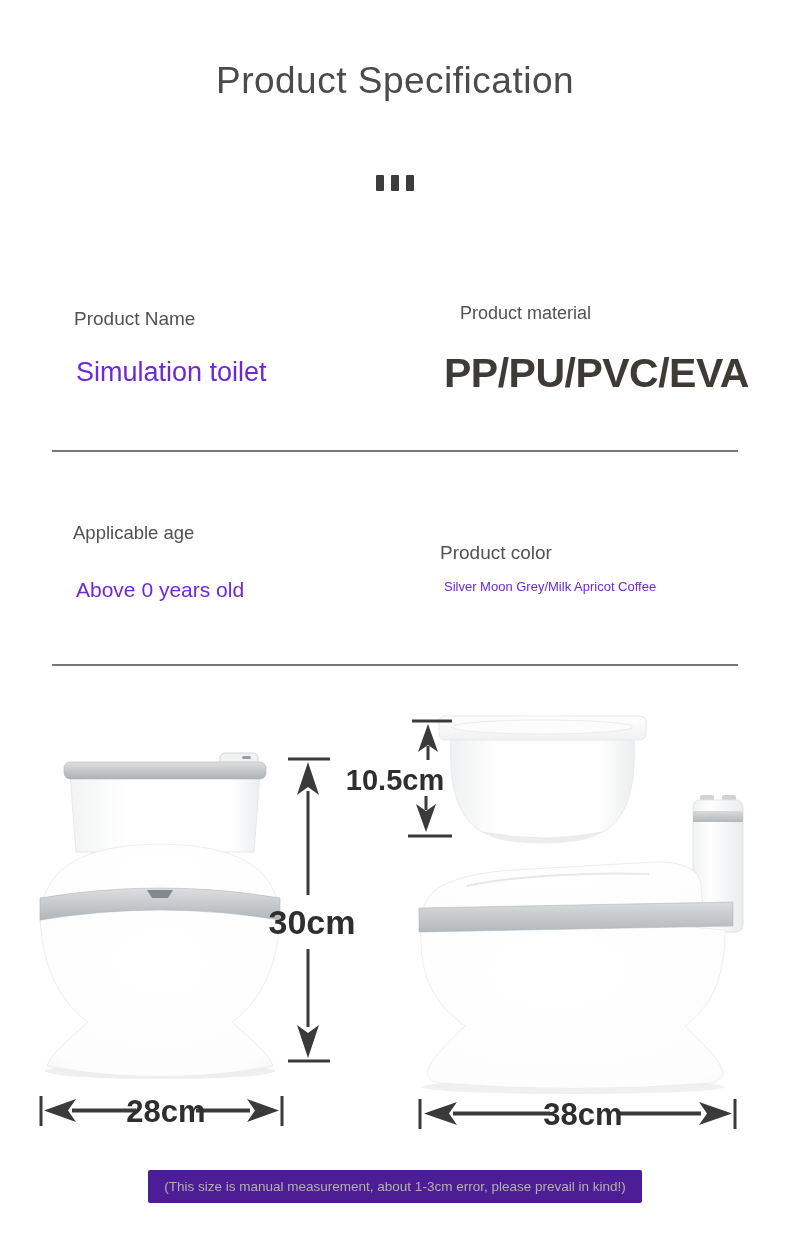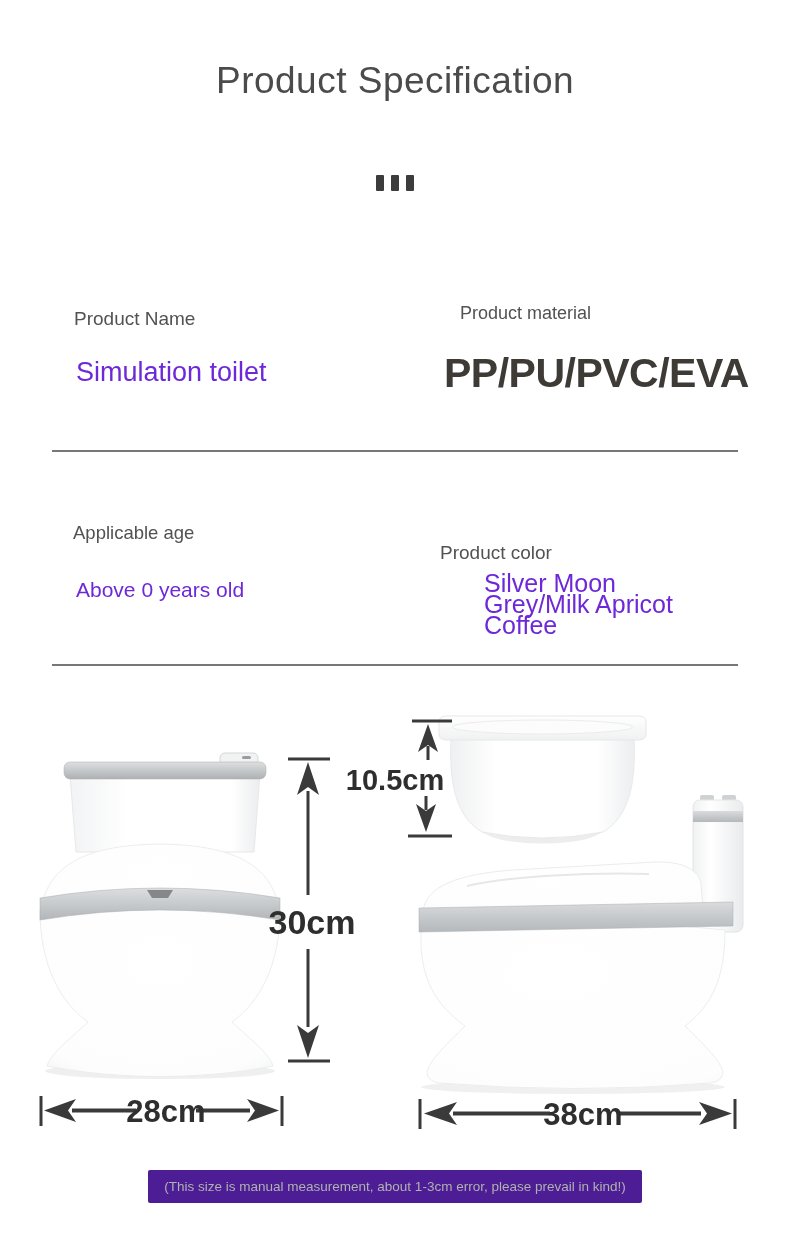--- a/index.html
+++ b/index.html
@@ -42,21 +42,21 @@
     position: absolute;
     color: #6d28d9;
   }
   .lbl-name      { top: 302px; left: 74px; margin-top: 6px; }
   .val-name      { top: 357px; left: 76px; font-size: 27px; }
   .lbl-material  { top: 303px; left: 440px; font-size: 18px; margin-left: 20px; }
   .val-material  { top: 350px; left: 444px; font-size: 41px; font-weight: 700; color: #3e3b37; letter-spacing: -0.5px; text-align: center; }
   .lbl-age       { top: 522px; left: 73px; font-size: 18.5px; }
   .val-age       { top: 571px; left: 76px; font-size: 21px; margin-top: 7px; }
   .lbl-color     { top: 542px; left: 440px; }
-  .val-color     { top: 573px; left: 444px; font-size: 25px; line-height: 21px; width: 240px; margin-left: 40px; }
+  .val-color     { top: 573px; left: 444px; font-size: 13px; line-height: 28px; width: 240px; }
   .divider {
     position: absolute;
     left: 52px; width: 686px; height: 2px;
     background: #777777;
     border: none;
   }
   .divider-1 { top: 450px; }
   .divider-2 { top: 664px; }
   .fig { position: absolute; }
   .fig-basin  { top: 712px; left: 435px; }

